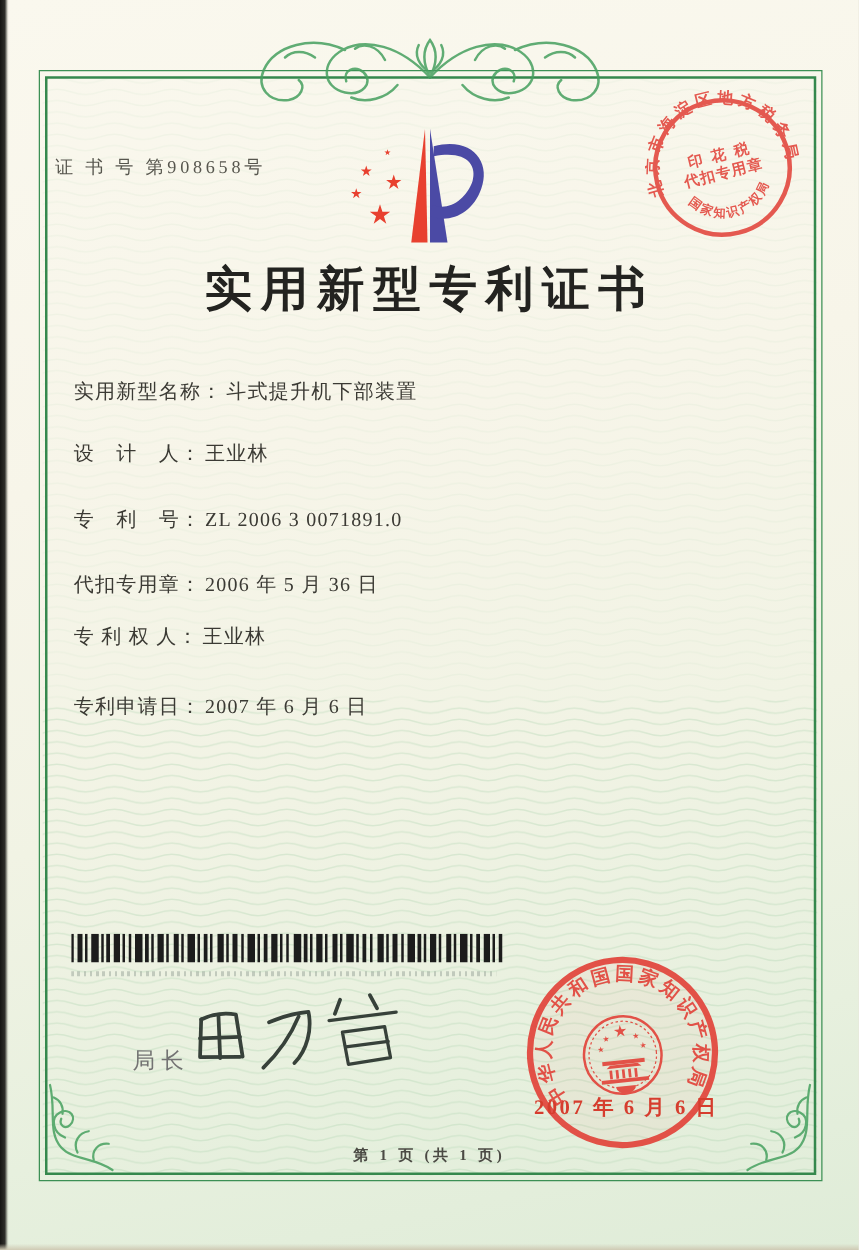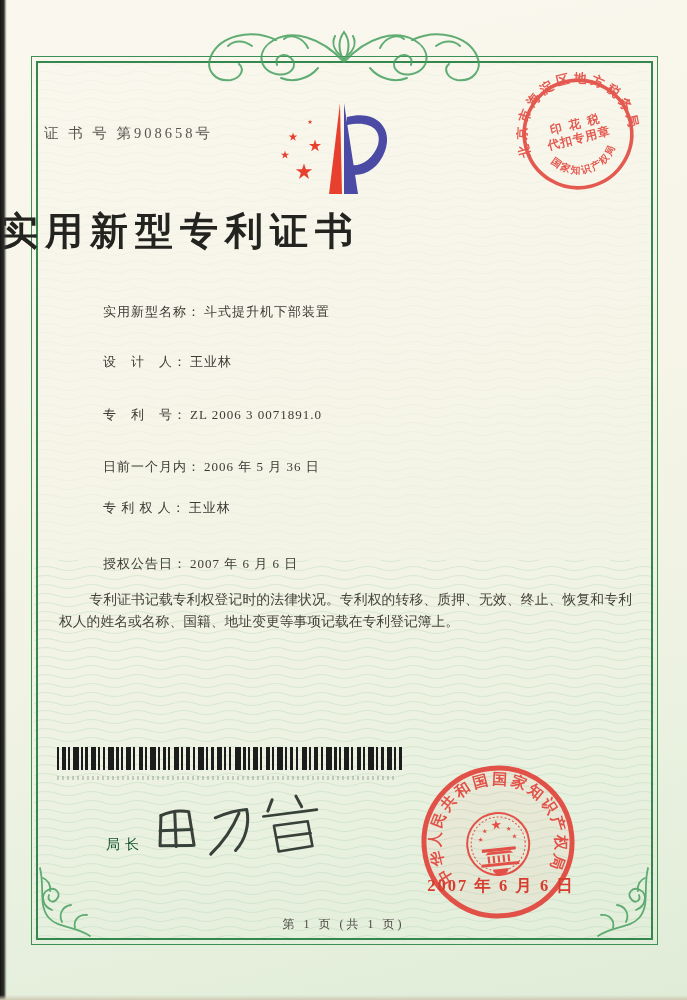--- a/index.html
+++ b/index.html
@@ -33,45 +33,45 @@
   .ornament-corner{position:absolute;width:60px;height:74px;z-index:3;}
   .ornament-corner.bl{left:34px;top:866px;}
   .ornament-corner.br{left:594px;top:866px;transform:scaleX(-1);}
   .cert-number{
     position:absolute;left:44px;top:124px;z-index:4;
     font-size:14.5px;letter-spacing:3px;color:#57564e;
   }
   .logo{position:absolute;left:278px;top:94px;width:130px;height:106px;z-index:4;}
   .tax-seal{position:absolute;left:516px;top:72px;width:124px;height:124px;z-index:5;opacity:.88;}
   .title{
-    position:absolute;left:0;top:206px;width:100%;z-index:4;
+    position:absolute;left:0;top:206px;width:100%;text-align:center;z-index:4;
     font-size:38px;font-weight:600;letter-spacing:7px;color:#232320;
   }
   .fields{position:absolute;left:59px;top:0;z-index:4;width:560px;}
-  .field-row{position:absolute;left:0;font-size:13px;color:#3b3a34;letter-spacing:1px;white-space:nowrap;margin-left:44px;}
+  .field-row{position:absolute;left:0;font-size:16px;color:#3b3a34;letter-spacing:1px;white-space:nowrap;}
   .field-row .val{margin-left:3px;}
   .body-text{
     position:absolute;left:59px;top:589px;width:573px;z-index:4;
     font-size:13.8px;line-height:21.6px;color:#45423b;text-align:justify;
   }
   .body-text p{margin:0;text-indent:2.2em;}
   .barcode-wrap{position:absolute;left:57px;top:747px;z-index:4;}
   .barcode-digits{height:4px;width:340px;margin-top:2px;opacity:.45;
     background:repeating-linear-gradient(90deg,#8e9a90 0 2px,transparent 2px 5px);}
   .director{position:absolute;left:106px;top:836px;z-index:4;
-    font-size:14px;letter-spacing:5px;color:#14532d;text-align:right;}
+    font-size:18px;letter-spacing:5px;color:#737373;text-align:right;}
   .signature{position:absolute;left:152px;top:796px;width:178px;height:64px;z-index:4;transform:rotate(-4deg);}
   .office-seal{position:absolute;left:418px;top:762px;width:160px;height:160px;z-index:5;opacity:.92;}
   .seal-date{
     position:absolute;left:421px;top:875px;width:160px;text-align:center;z-index:6;
     font-size:16.5px;letter-spacing:2px;color:#d63d2e;font-weight:600;
   }
   .footer{
     position:absolute;left:0;top:916px;width:100%;text-align:center;z-index:4;
-    font-size:12px;letter-spacing:3px;color:#4b4a44;
+    font-size:12px;letter-spacing:3px;color:#4b4a44;font-weight:bold;
   }
   svg text{font-family:"Liberation Serif","DejaVu Serif",serif;}
 </style>
 </head>
 <body>
 
 <svg width="0" height="0" style="position:absolute" aria-hidden="true">
   <defs>
     <path id="star5" d="M0,-1 L0.2245,-0.309 L0.951,-0.309 L0.363,0.118 L0.5878,0.809 L0,0.382 L-0.5878,0.809 L-0.363,0.118 L-0.951,-0.309 L-0.2245,-0.309 Z"></path>
     <pattern id="wavepat" width="46" height="9" patternUnits="userSpaceOnUse">
@@ -163,32 +163,31 @@
   <div class="field-row" style="top:303px">
     <span class="lbl">实用新型名称：</span><span class="val">斗式提升机下部装置</span>
   </div>
   <div class="field-row" style="top:353px">
     <span class="lbl">设　计　人：</span><span class="val">王业林</span>
   </div>
   <div class="field-row" style="top:406px">
     <span class="lbl">专　利　号：</span><span class="val">ZL 2006 3 0071891.0</span>
   </div>
   <div class="field-row" style="top:458px">
-    <span class="lbl">日前一个月内：</span><span class="val">2006 年 5 月 36 日</span>
+    <span class="lbl">代扣专用章：</span><span class="val">2006 年 5 月 36 日</span>
   </div>
   <div class="field-row" style="top:499px">
     <span class="lbl">专 利 权 人：</span><span class="val">王业林</span>
   </div>
   <div class="field-row" style="top:555px">
-    <span class="lbl">授权公告日：</span><span class="val">2007 年 6 月 6 日</span>
+    <span class="lbl">专利申请日：</span><span class="val">2007 年 6 月 6 日</span>
   </div>
 </div>
 
 <div class="body-text">
-  <p>专利证书记载专利权登记时的法律状况。专利权的转移、质押、无效、终止、恢复和专利权人的姓名或名称、国籍、地址变更等事项记载在专利登记簿上。</p>
 </div>
 
 <div class="barcode-wrap">
   <svg width="345" height="23">
     <g fill="#1c1c1c">
       <rect x="0" width="2" height="23"></rect>
         <rect x="5" width="4" height="23"></rect>
         <rect x="11" width="2" height="23"></rect>
         <rect x="16" width="6" height="23"></rect>
       <rect x="24" width="2" height="23"></rect>

